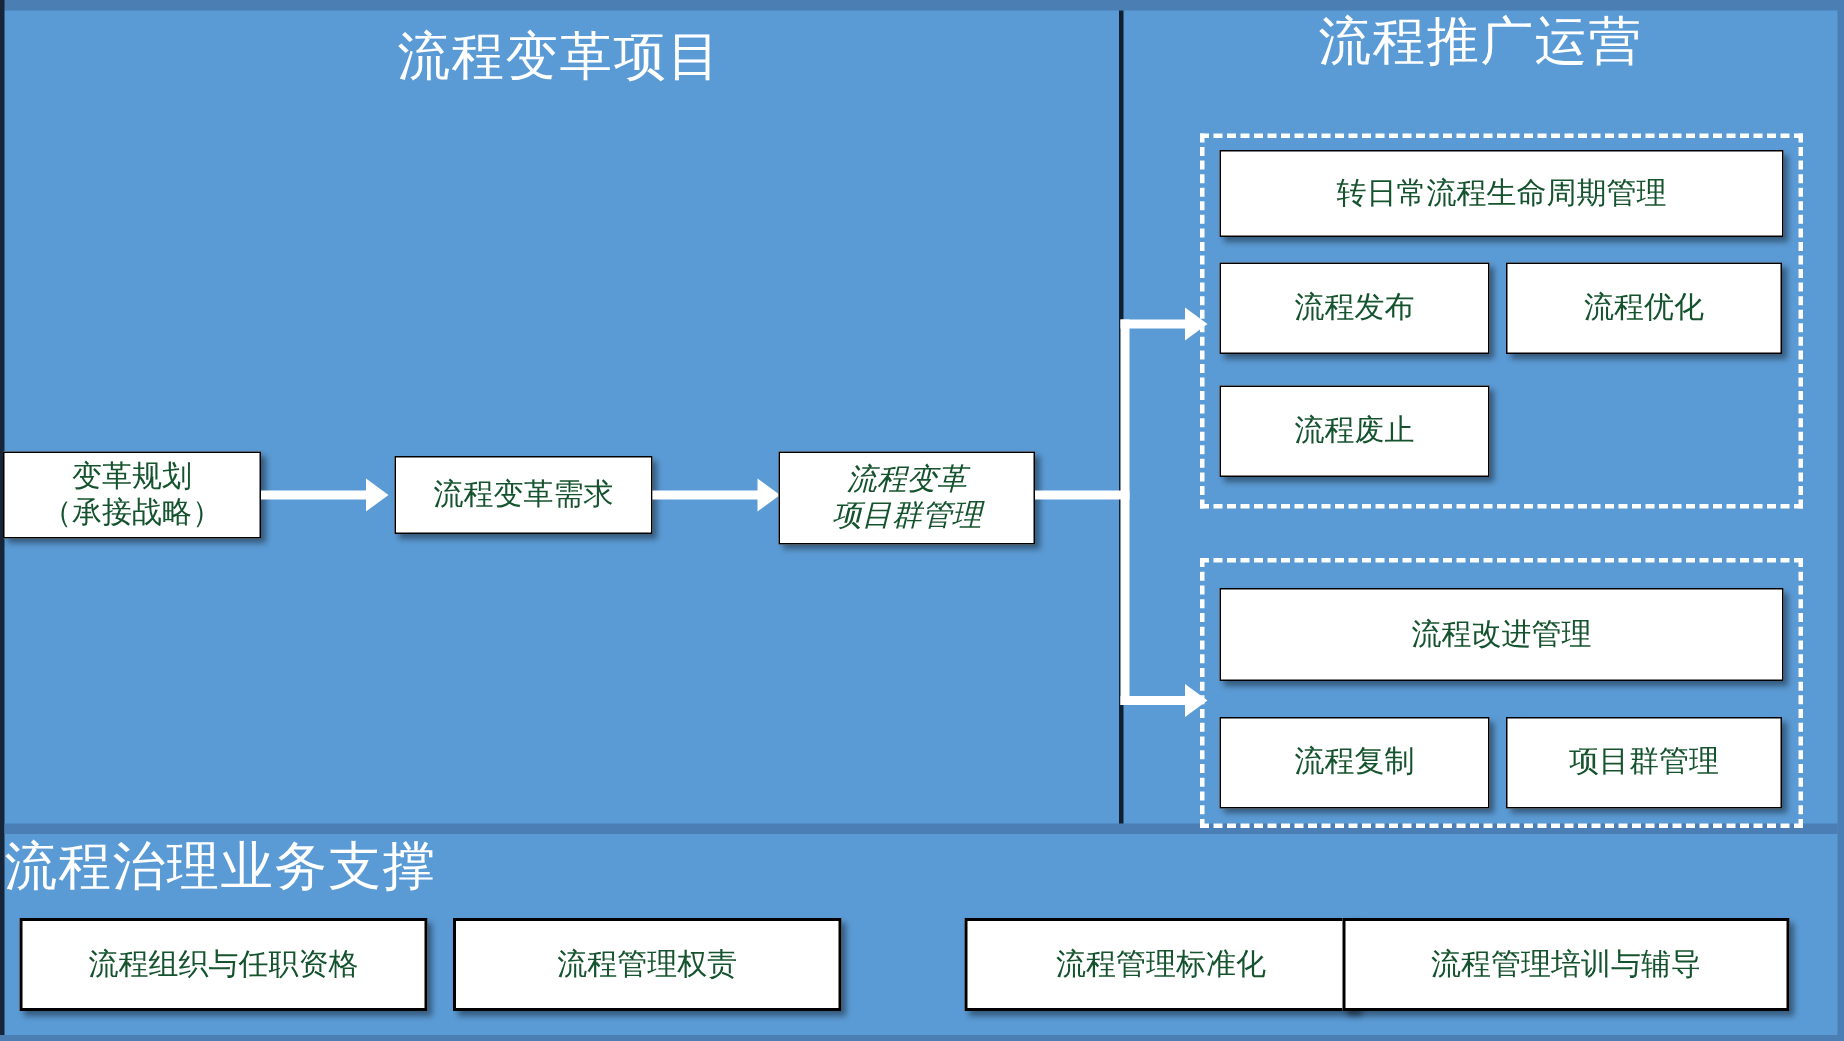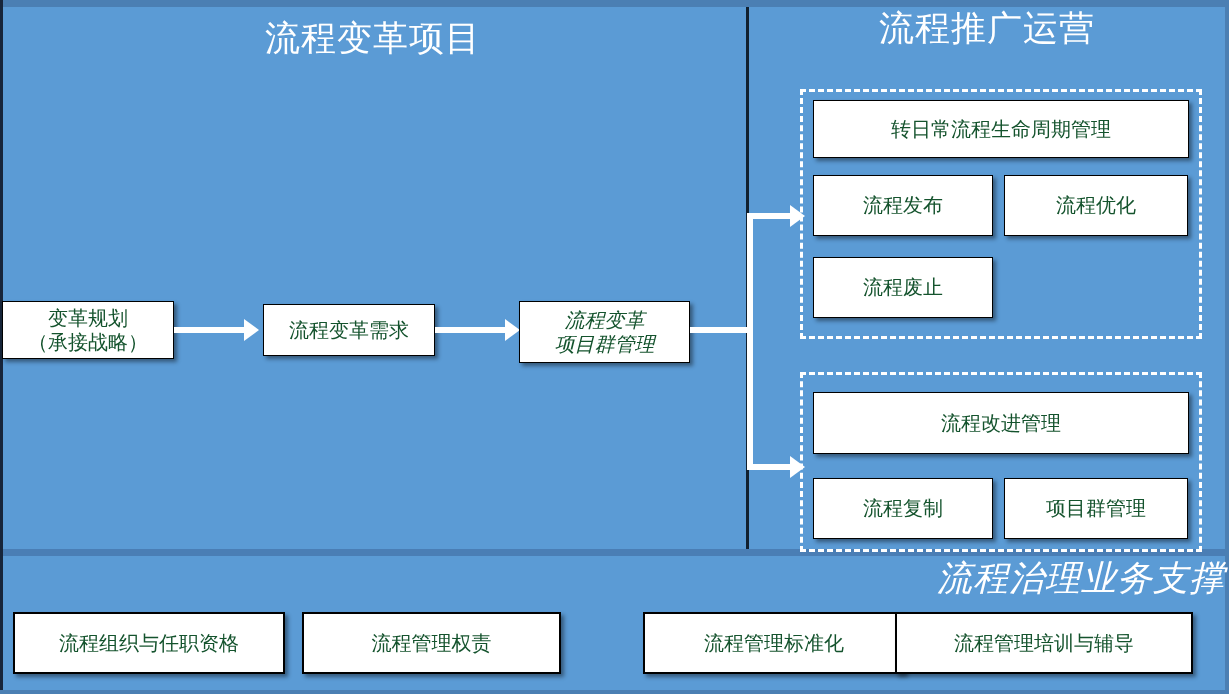--- a/index.html
+++ b/index.html
@@ -65,21 +65,21 @@
     position: absolute;
     color: #ffffff;
     font-size: 35px;
     font-weight: 400;
     line-height: 1.15;
     white-space: nowrap;
     letter-spacing: 1px;
   }
   #title-change-project { left: 0; top: 18px; width: 746px; text-align: center; }
   #title-promotion      { left: 749px; top: 8px; width: 476px; text-align: center; }
-  #title-governance     { left: 3px; top: 558px; width: 1222px; text-align: right; font-style: italic; }
+  #title-governance     { left: 3px; top: 558px; width: 1222px; text-align: left; }
 
   
   .node {
     position: absolute;
     box-sizing: border-box;
     background: #ffffff;
     border: 1px solid #000000;
     color: #14532d;
     display: flex;
     align-items: center;

